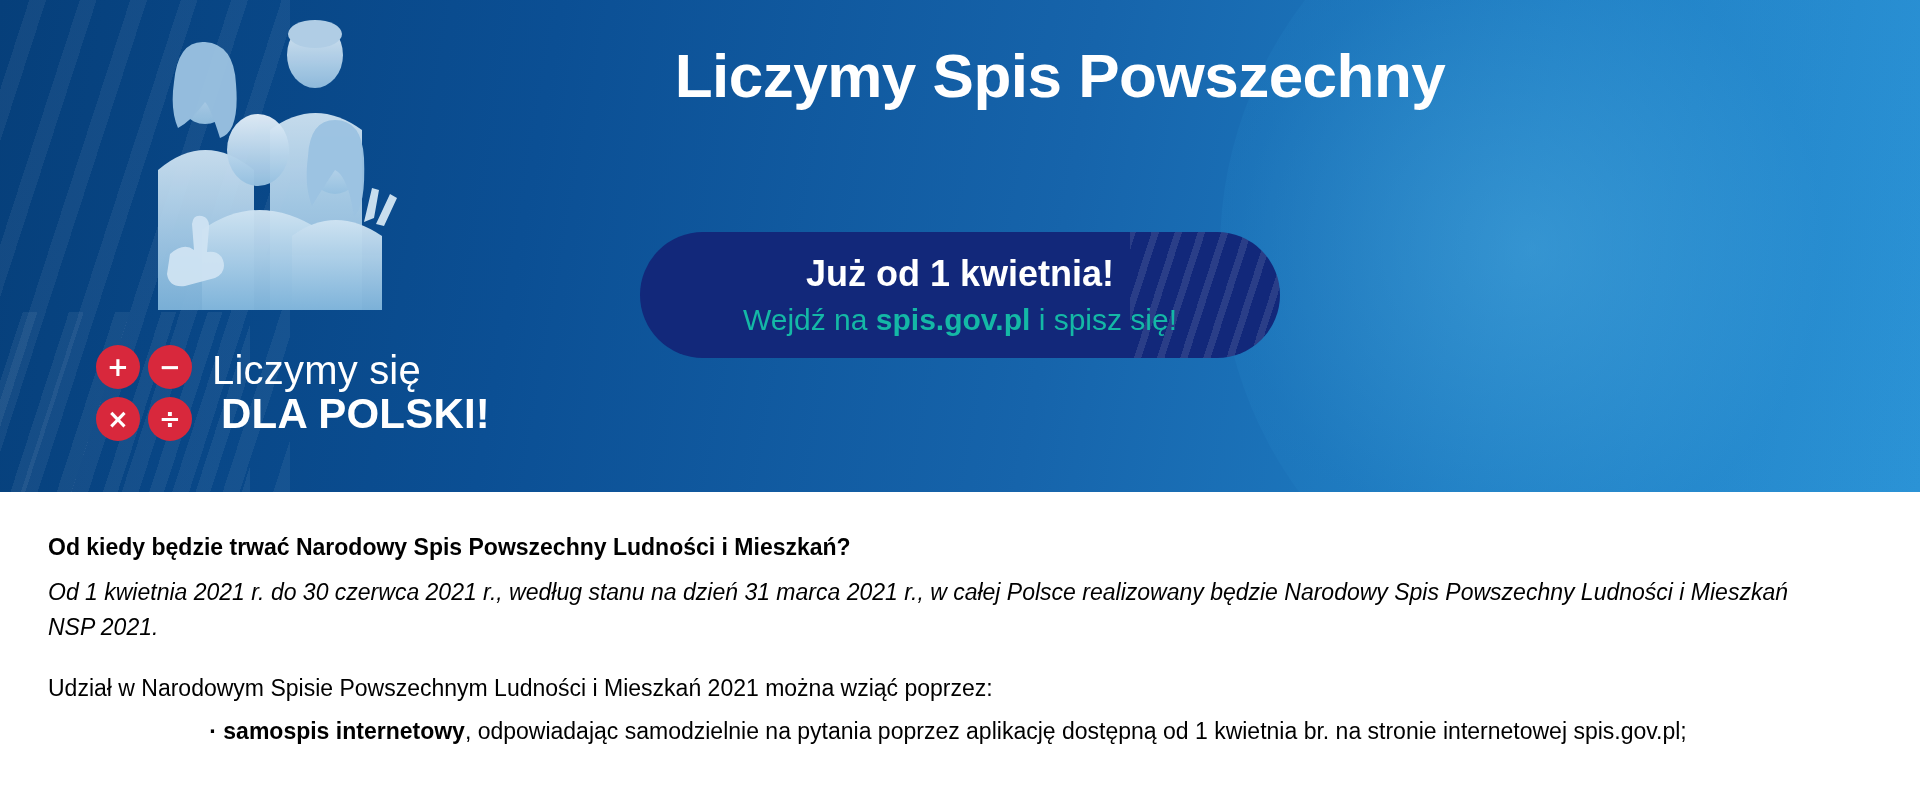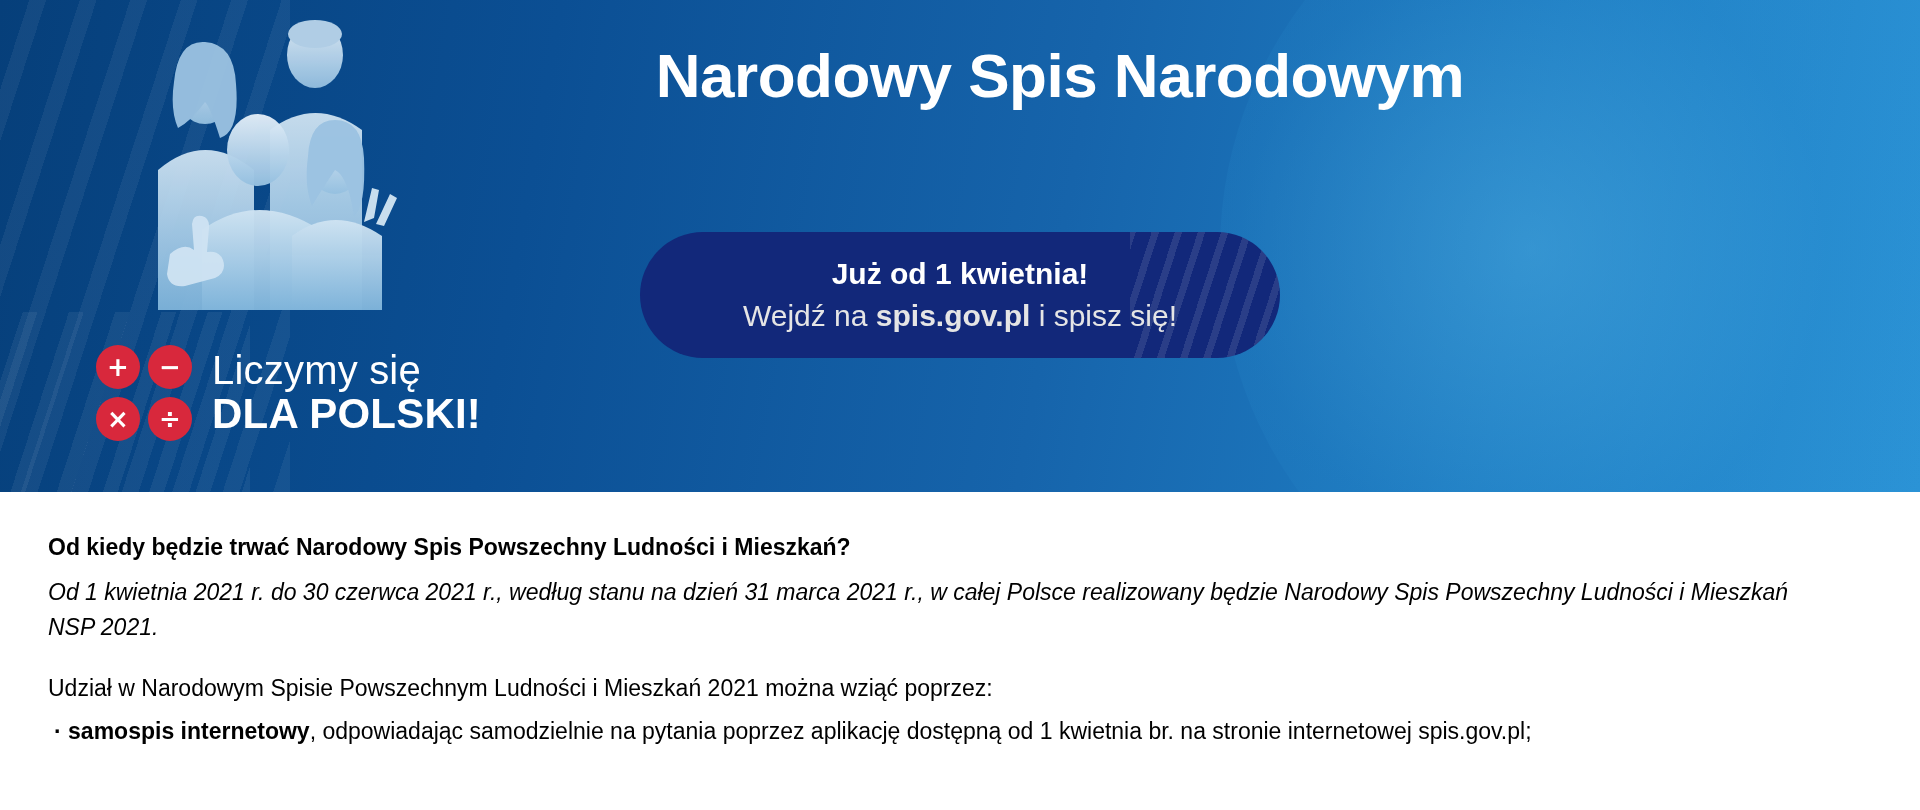--- a/index.html
+++ b/index.html
@@ -84,20 +84,21 @@
     font-family: "DejaVu Sans", sans-serif;
   }
   .slogan-text { color: #ffffff; }
   .slogan-line1 {
     font-size: 40px; font-weight: 400; line-height: 1.05;
     letter-spacing: .2px;
   }
   .slogan-line2 {
     font-size: 42px; font-weight: 700; line-height: 1.08;
     letter-spacing: .2px;
+    margin-left: 9px;
   }
 
   
   .banner-title {
     position: absolute;
     left: 560px; top: 38px;
     width: 1000px;
     color: #ffffff;
     font-size: 62px;
     font-weight: 700;
@@ -127,27 +128,27 @@
       -72deg,
       rgba(255,255,255,0.10) 0px,
       rgba(255,255,255,0.10) 7px,
       rgba(0,0,0,0) 7px,
       rgba(0,0,0,0) 22px
     );
   }
   .cta-line1 {
     position: relative;
     color: #ffffff;
-    font-size: 30px;
+    font-size: 36px;
     font-weight: 700;
     margin-bottom: 8px;
   }
   .cta-line2 {
     position: relative;
-    color: #e5e5e5;
+    color: #14b8a6;
     font-size: 30px;
     font-weight: 400;
   }
   .cta-line2 b { font-weight: 700; }
 
   
   .article {
     padding: 38px 48px 0 48px;
     color: #000000;
     font-size: 23px;
@@ -162,24 +163,25 @@
     margin: 0 0 26px 0;
     max-width: 1790px;
     font-style: italic;
   }
   .q2 {
     font-weight: 400;
     font-size: 23px;
     margin: 0 0 8px 0;
   }
   .bullet {
-    margin: 6px;
+    margin: 0;
     padding-left: 14px;
     text-indent: -14px;
     max-width: 1800px;
+    text-align: center;
   }
   .bullet .dot { font-weight: 700; }
   .bullet b { font-weight: 700; }
 </style>
 </head>
 <body>
 
 <div class="banner">
   <div class="banner-stripes-left"></div>
   <div class="banner-stripes-bottom"></div>
@@ -234,21 +236,21 @@
       <div class="op">×</div>
       <div class="op">÷</div>
     </div>
     <div class="slogan-text">
       <div class="slogan-line1">Liczymy się</div>
       <div class="slogan-line2">DLA POLSKI!</div>
     </div>
   </div>
 
   <div class="banner-title">
-    <div>Narodowy Spis Narodowym</div>
+    <div>Liczymy Spis Powszechny</div>
   </div>
 
   <div class="cta">
     <div class="cta-stripes"></div>
     <div class="cta-line1">Już od 1 kwietnia!</div>
     <div class="cta-line2"><span>Wejdź na </span><b>spis.gov.pl</b><span> i spisz się!</span></div>
   </div>
 </div>
 
 <div class="article">

